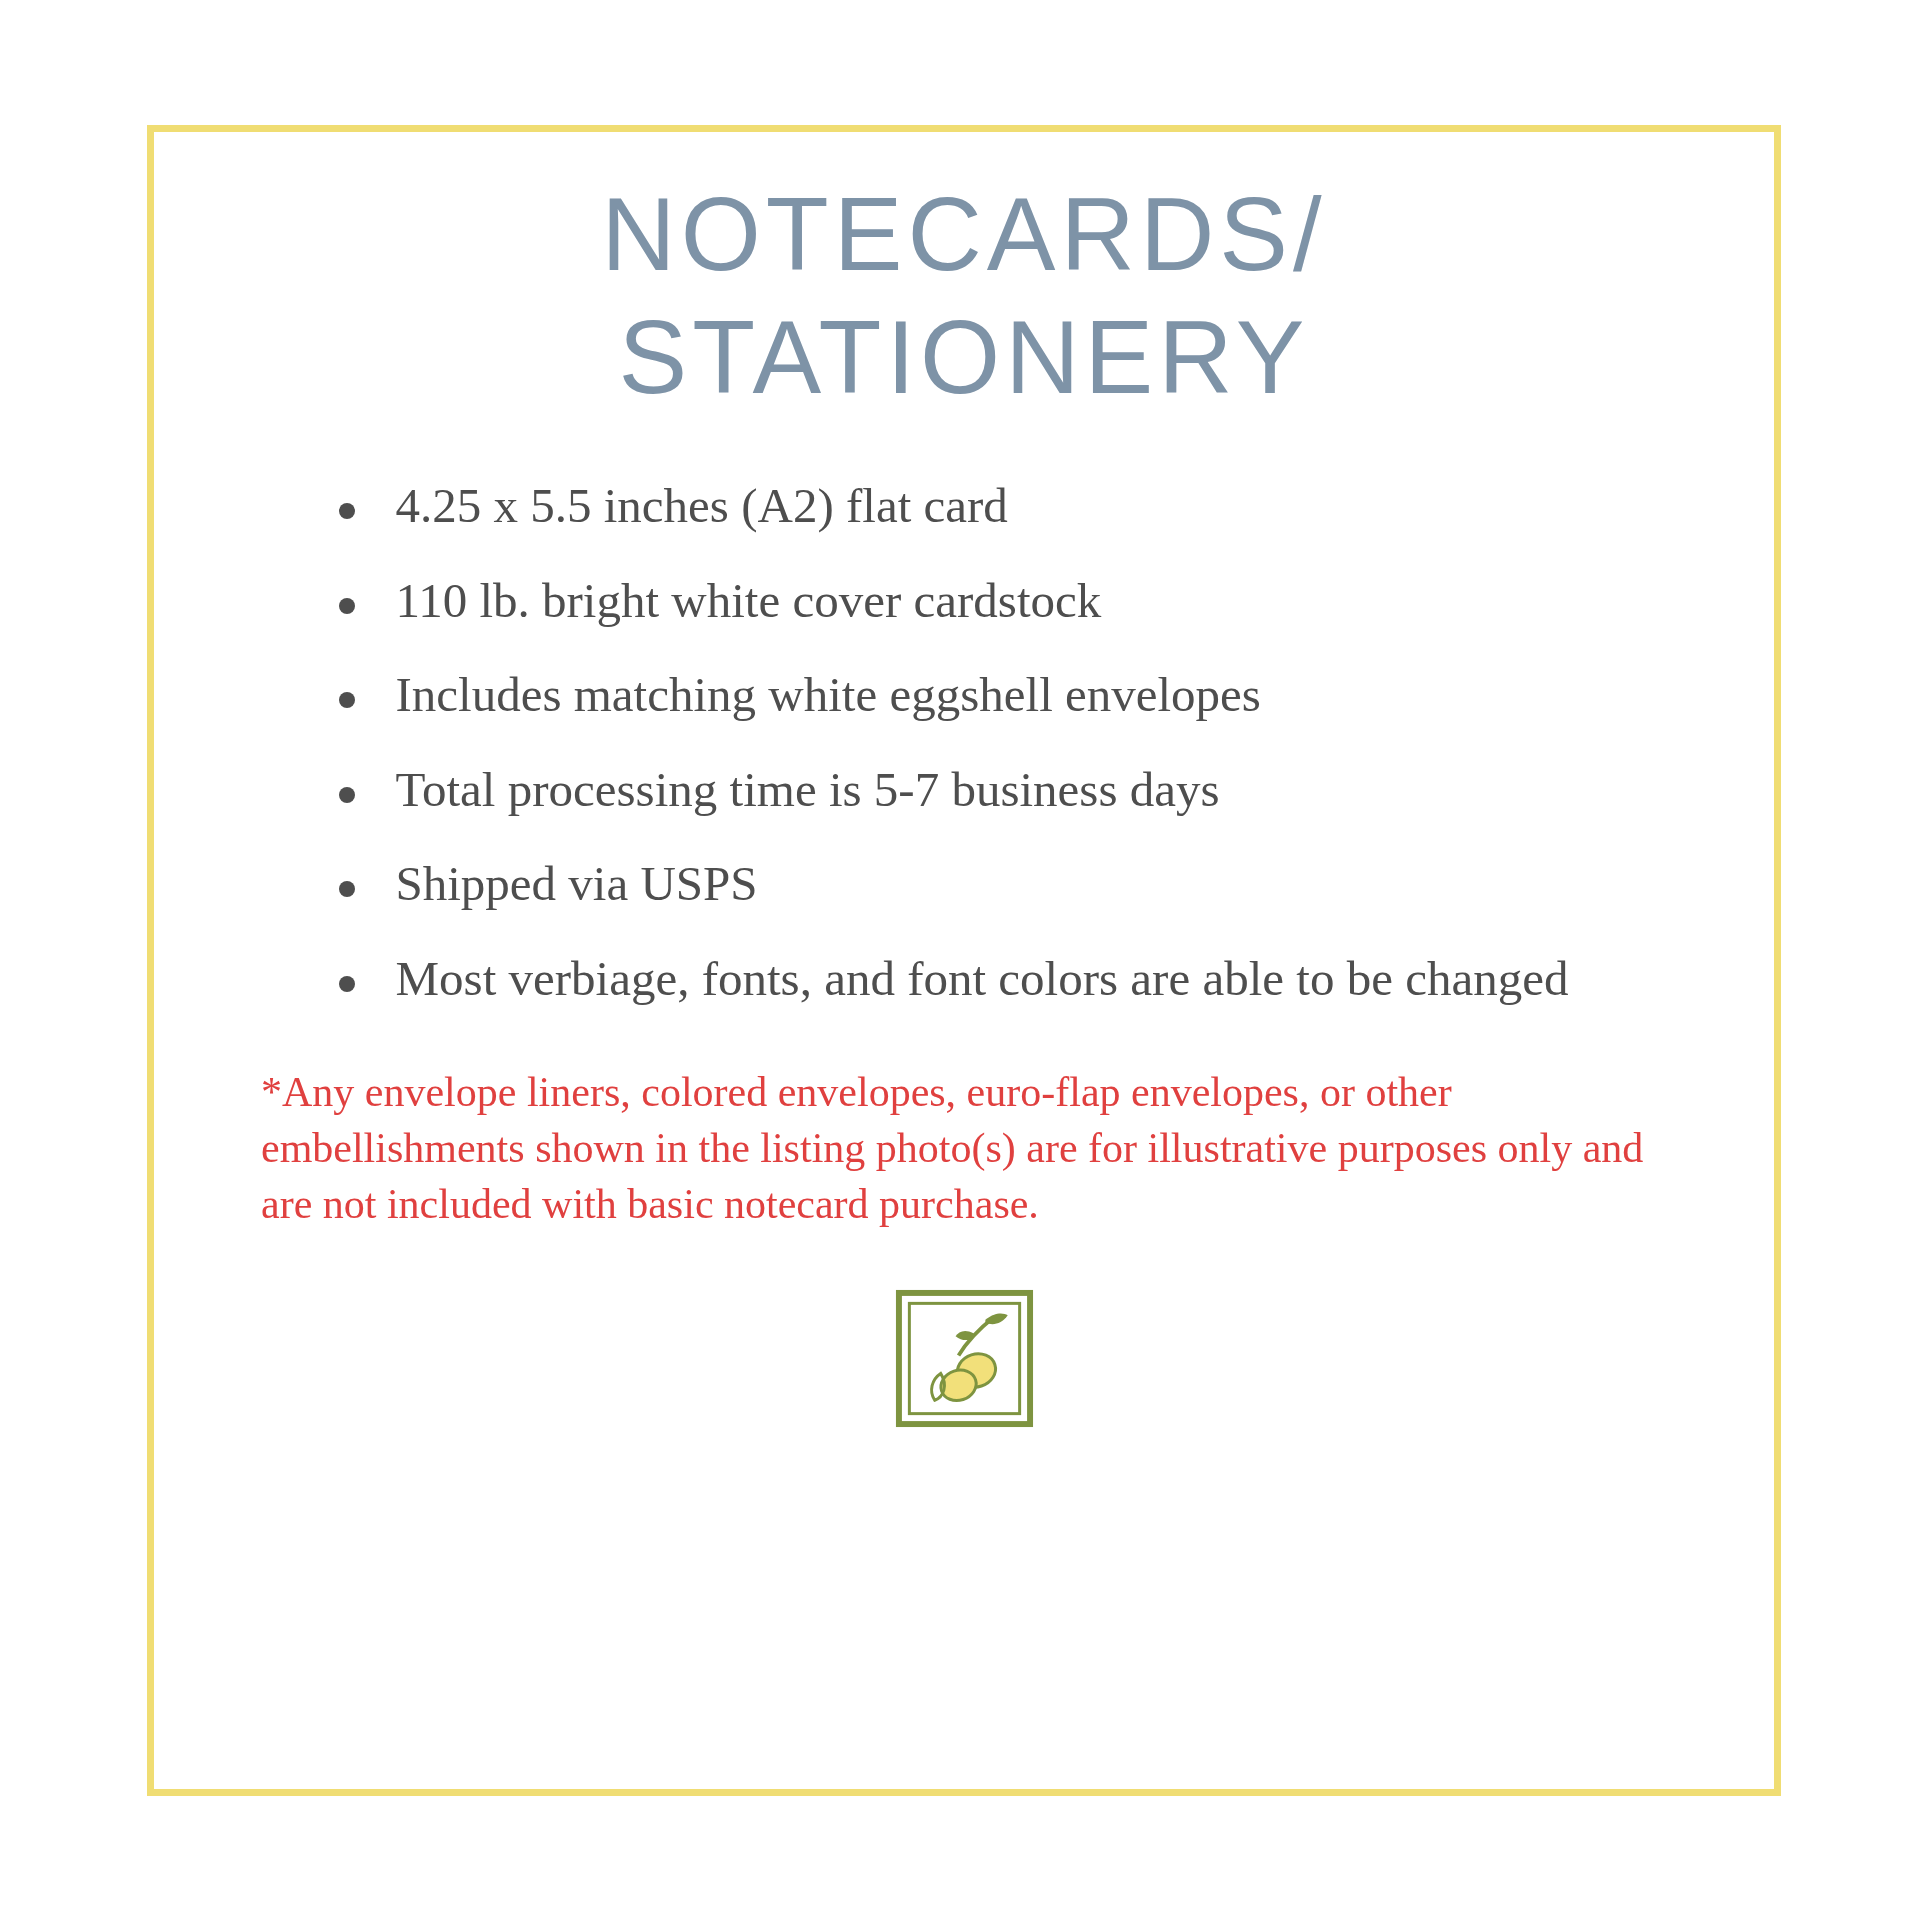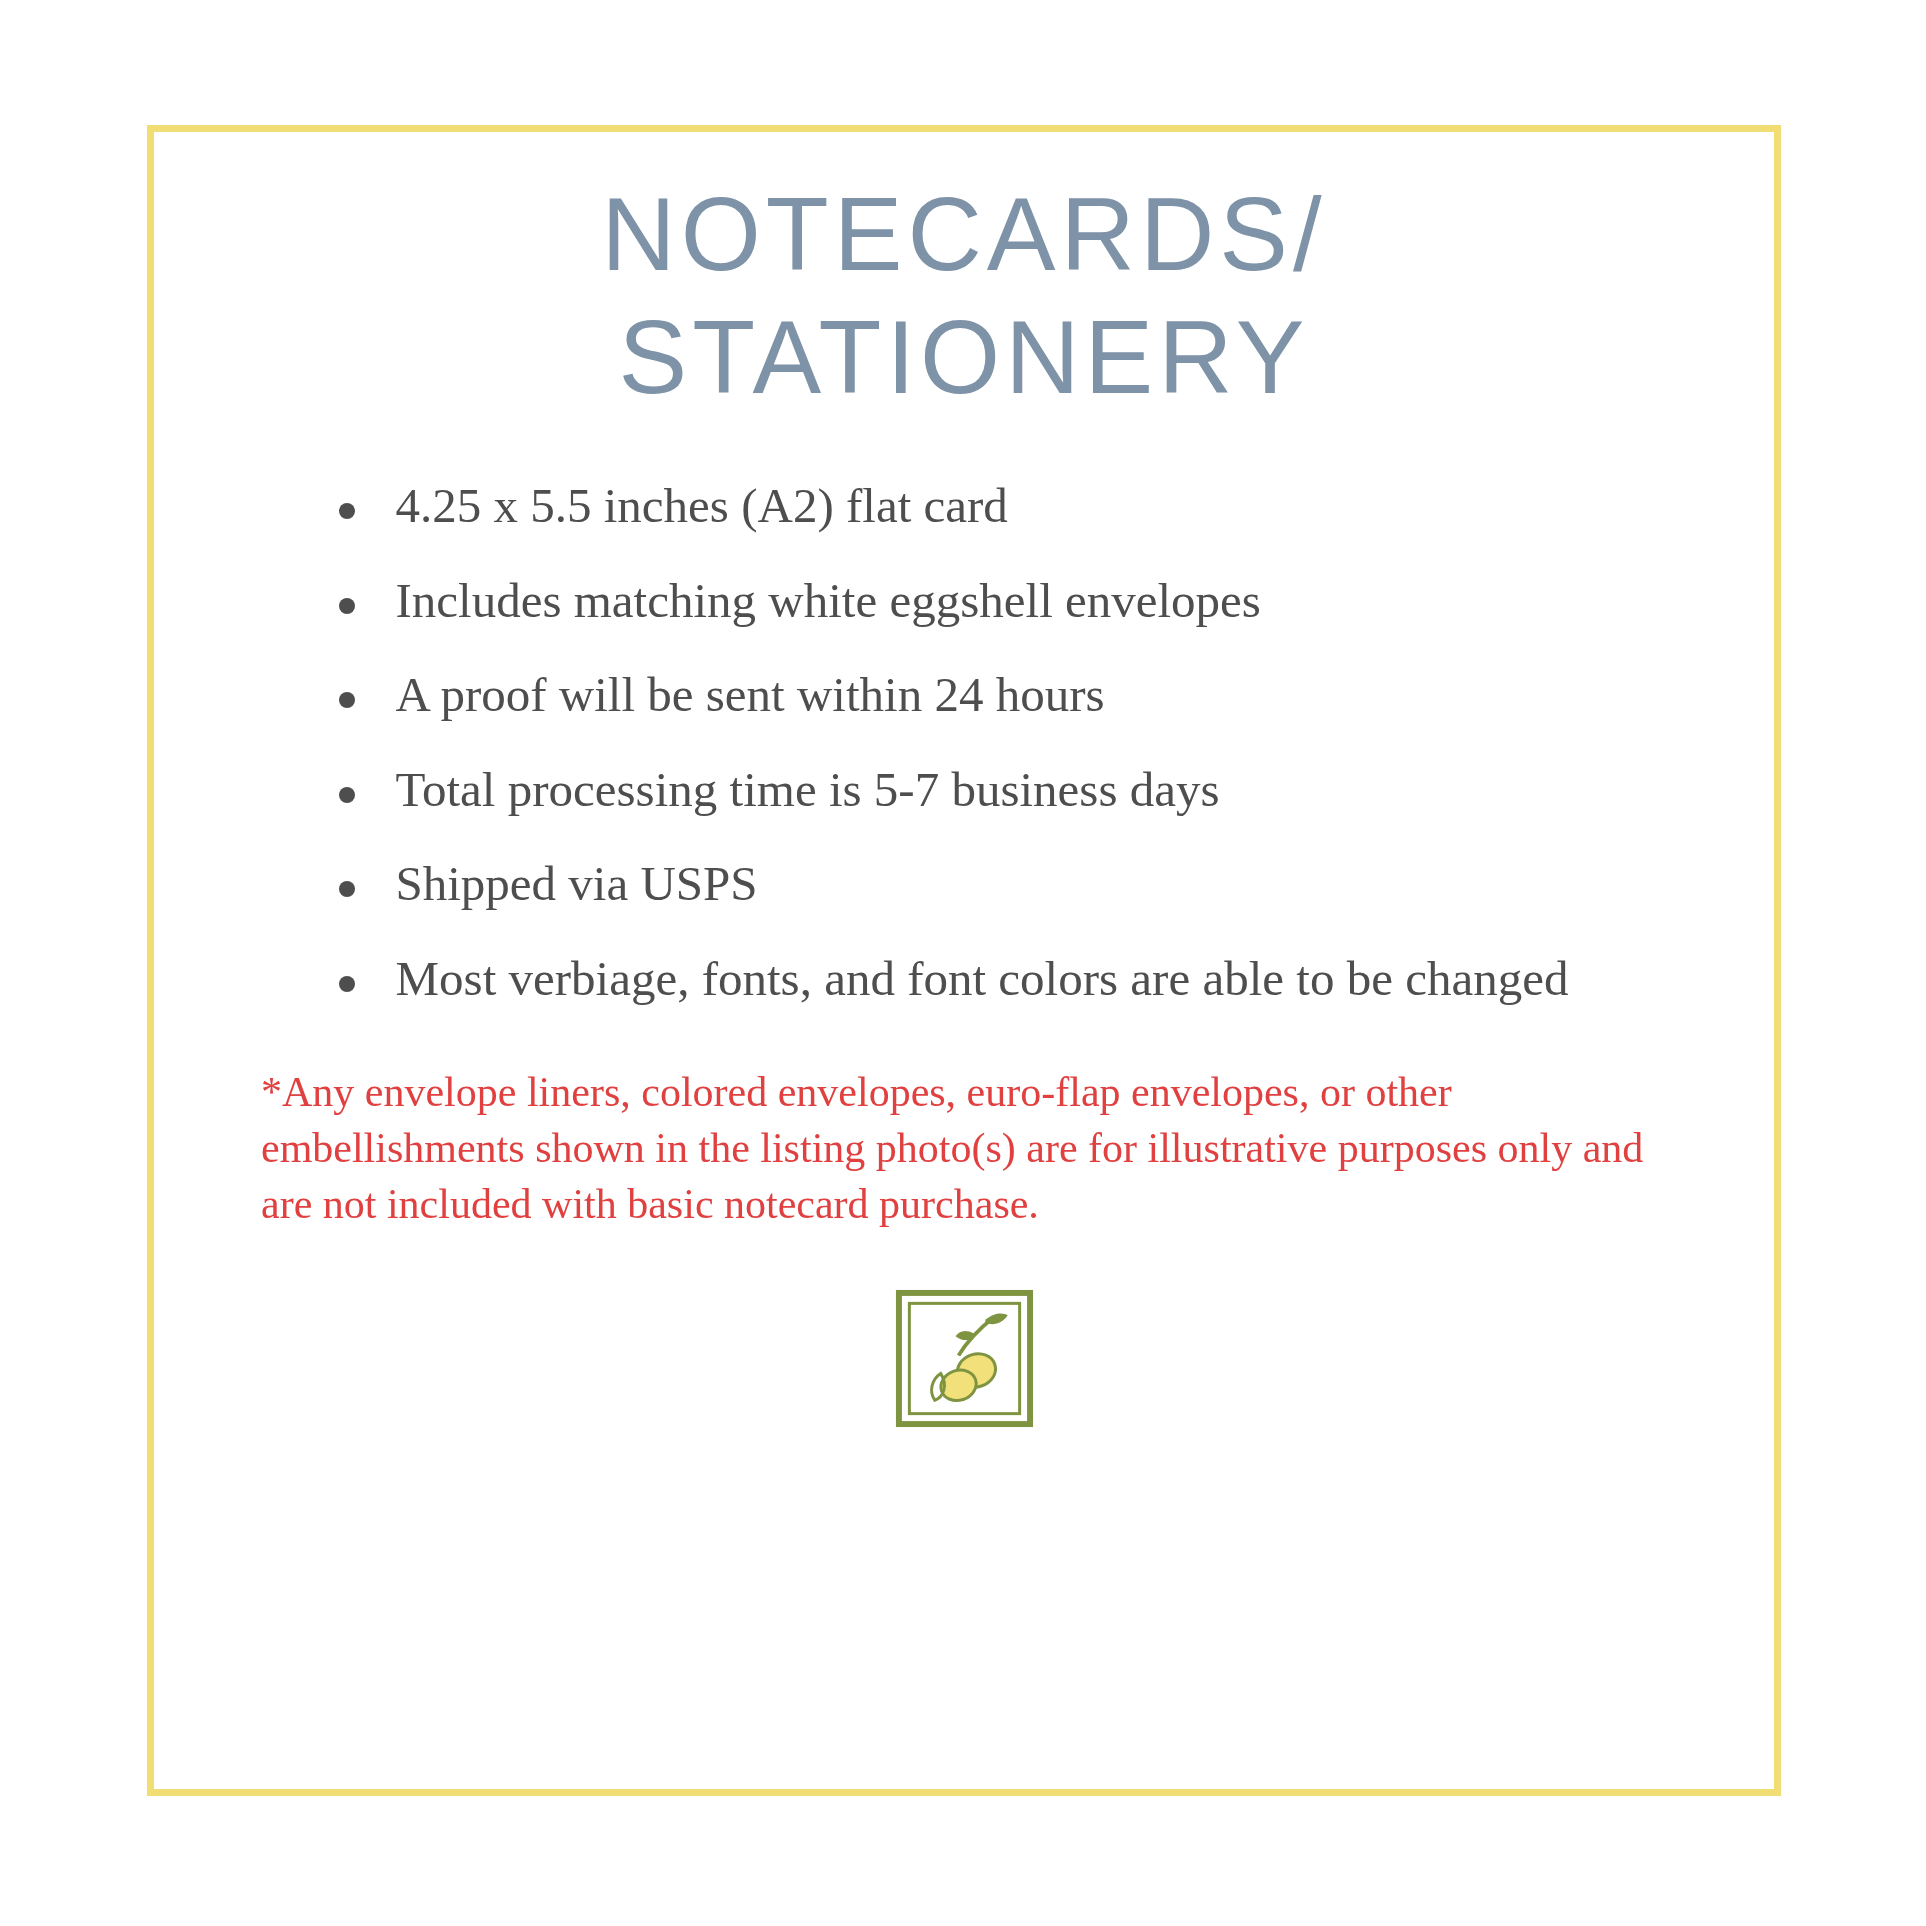--- a/index.html
+++ b/index.html
@@ -100,25 +100,25 @@
       <div>Stationery</div>
     </div>
 
     <ul class="bullets">
       <li>
         <span class="dot"></span>
         <span>4.25 x 5.5 inches (A2) flat card</span>
       </li>
       <li>
         <span class="dot"></span>
-        <span>Includes matching white eggshell envelopes</span>
+        <span>110 lb. bright white cover cardstock</span>
       </li>
       <li>
         <span class="dot"></span>
-        <span>A proof will be sent within 24 hours</span>
+        <span>Includes matching white eggshell envelopes</span>
       </li>
       <li>
         <span class="dot"></span>
         <span>Total processing time is 5-7 business days</span>
       </li>
       <li>
         <span class="dot"></span>
         <span>Shipped via USPS</span>
       </li>
       <li>

